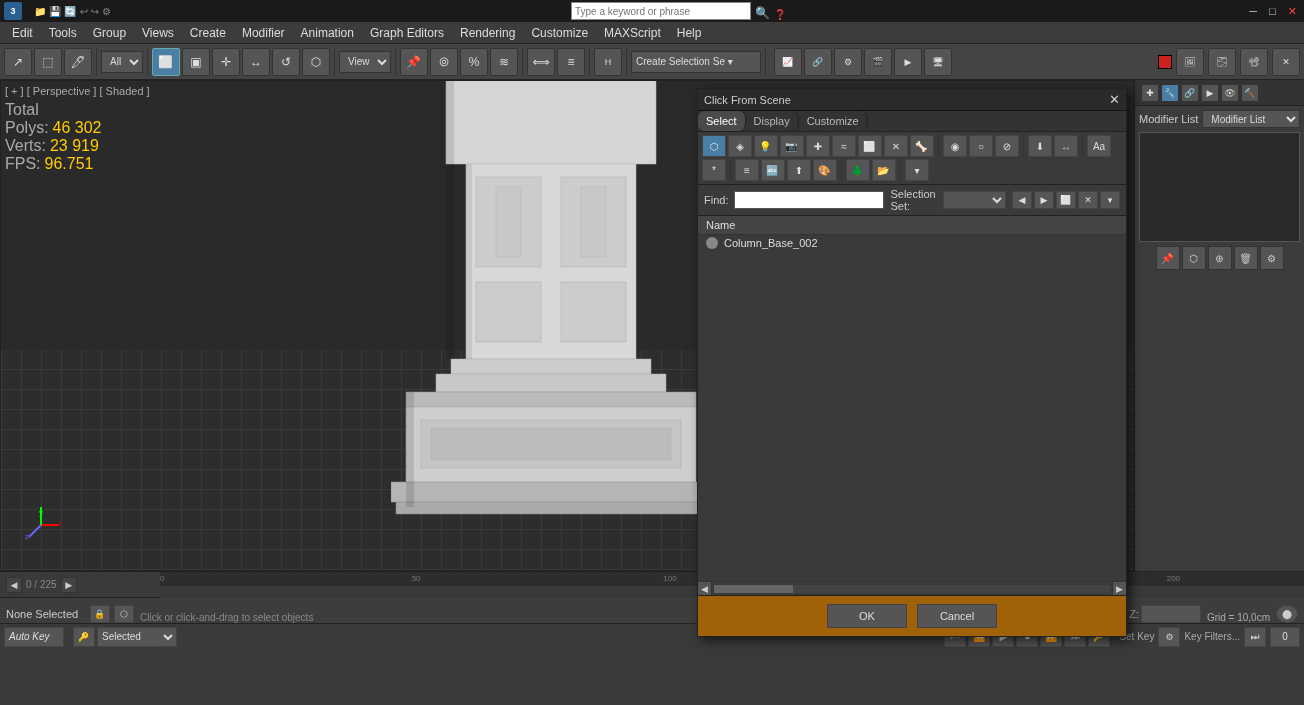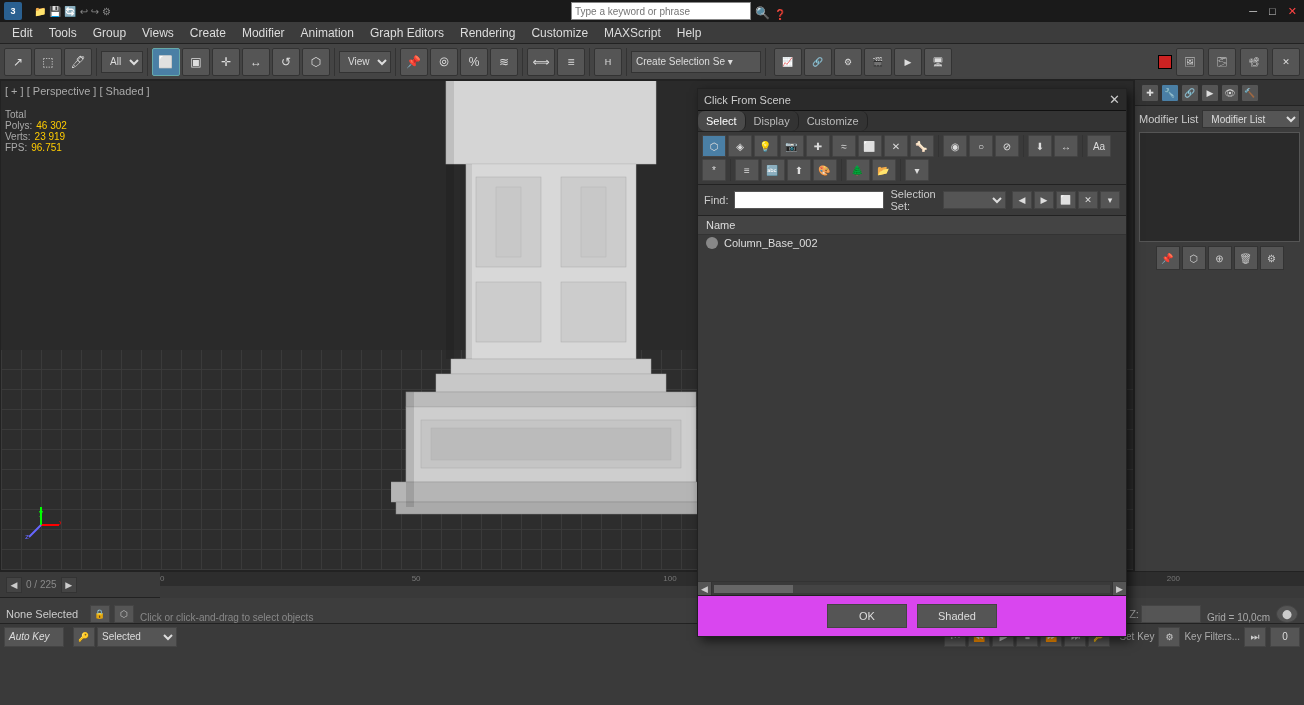--- a/index.html
+++ b/index.html
@@ -22,21 +22,21 @@
     .tb-btn.active { background: #4a7fa5; border-color: #6aa; }
     .tb-sep { width: 1px; height: 28px; background: #333; margin: 0 2px; }
     .tb-dropdown { height: 22px; background: #555; border: 1px solid #333; color: #ddd; font-size: 10px; padding: 0 4px; cursor: pointer; }
 
     
     #main { display: flex; height: calc(705px - 22px - 22px - 36px - 26px - 28px - 26px); }
 
     
     #viewport { flex: 1; position: relative; background: #2a2a2a; overflow: hidden; border: 1px solid #222; }
     #viewport-label { position: absolute; top: 4px; left: 4px; color: #aaa; font-size: 11px; z-index: 2; }
-    #viewport-stats { position: absolute; top: 28px; left: 4px; font-size: 10px; z-index: 2; }
+    #viewport-stats { position: absolute; top: 20px; left: 4px; font-size: 16px; z-index: 2; }
     .stat-row { display: flex; gap: 4px; }
     .stat-label { color: #aaa; }
     .stat-value { color: #ffcc00; }
 
     
     #viewport-canvas { width: 100%; height: 100%; position: relative; }
     .grid-floor { position: absolute; bottom: 0; left: 0; right: 0; height: 45%; background: repeating-linear-gradient(90deg, #3a3a3a 0px, #3a3a3a 1px, transparent 1px, transparent 20px), repeating-linear-gradient(0deg, #3a3a3a 0px, #3a3a3a 1px, transparent 1px, transparent 20px); background-color: #2d2d2d; }
     .axis-indicator { position: absolute; bottom: 30px; left: 30px; width: 40px; height: 40px; }
 
     
@@ -79,21 +79,21 @@
 
     
     #dialog-list { background: #3a3a3a; border-bottom: 1px solid #222; }
     #dialog-list-header { background: #444; padding: 3px 8px; font-size: 11px; color: #ddd; border-bottom: 1px solid #333; }
     #dialog-list-items { height: 360px; overflow-y: auto; position: relative; }
     .list-item-row { display: flex; align-items: center; padding: 2px 8px; gap: 6px; cursor: pointer; }
     .list-item-icon { width: 12px; height: 12px; border-radius: 50%; background: #888; flex-shrink: 0; }
     .list-item-text { font-size: 11px; color: #ddd; }
 
     
-    #dialog-buttons { display: flex; justify-content: center; gap: 10px; padding: 8px; background: #d946ef; }
+    #dialog-buttons { display: flex; justify-content: center; gap: 10px; padding: 8px; background: #a16207; }
     .dialog-btn { width: 80px; height: 24px; background: #555; border: 1px solid #444; color: #ddd; font-size: 11px; cursor: pointer; display: flex; align-items: center; justify-content: center; }
 
     
     #statusbar { height: 28px; background: #444; border-top: 1px solid #222; display: flex; align-items: center; padding: 0 6px; gap: 8px; }
     .coord-field { display: flex; align-items: center; gap: 2px; }
     .coord-label { color: #aaa; }
     .coord-value { width: 60px; height: 18px; background: #555; border: 1px solid #444; color: #ddd; font-size: 10px; padding: 0 3px; }
 
     
     #bottom-controls { height: 26px; background: #3a3a3a; border-top: 1px solid #222; display: flex; align-items: center; padding: 0 6px; gap: 4px; }
@@ -377,21 +377,21 @@
               <div style="width:20%;height:100%;background:#666;"></div>
             </div>
             <div style="width:14px;height:14px;background:#555;border-left:1px solid #333;display:flex;align-items:center;justify-content:center;font-size:9px;cursor:pointer;">▶</div>
           </div>
         </div>
       </div>
     </div>
 
     <div id="dialog-buttons">
       <button class="dialog-btn">OK</button>
-      <button class="dialog-btn">Shaded</button>
+      <button class="dialog-btn">Cancel</button>
     </div>
   </div>
 </div>
 
 <div style="height:26px;background:#3a3a3a;border-top:1px solid #222;display:flex;align-items:center;">
   <div style="display:flex;align-items:center;gap:4px;padding:0 6px;width:160px;">
     <div style="width:16px;height:16px;background:#444;border:1px solid #333;cursor:pointer;display:flex;align-items:center;justify-content:center;font-size:9px;">◀</div>
     <span style="font-size:10px;color:#888;"><span>0</span> / <span>225</span></span>
     <div style="width:16px;height:16px;background:#444;border:1px solid #333;cursor:pointer;display:flex;align-items:center;justify-content:center;font-size:9px;">▶</div>
   </div>

